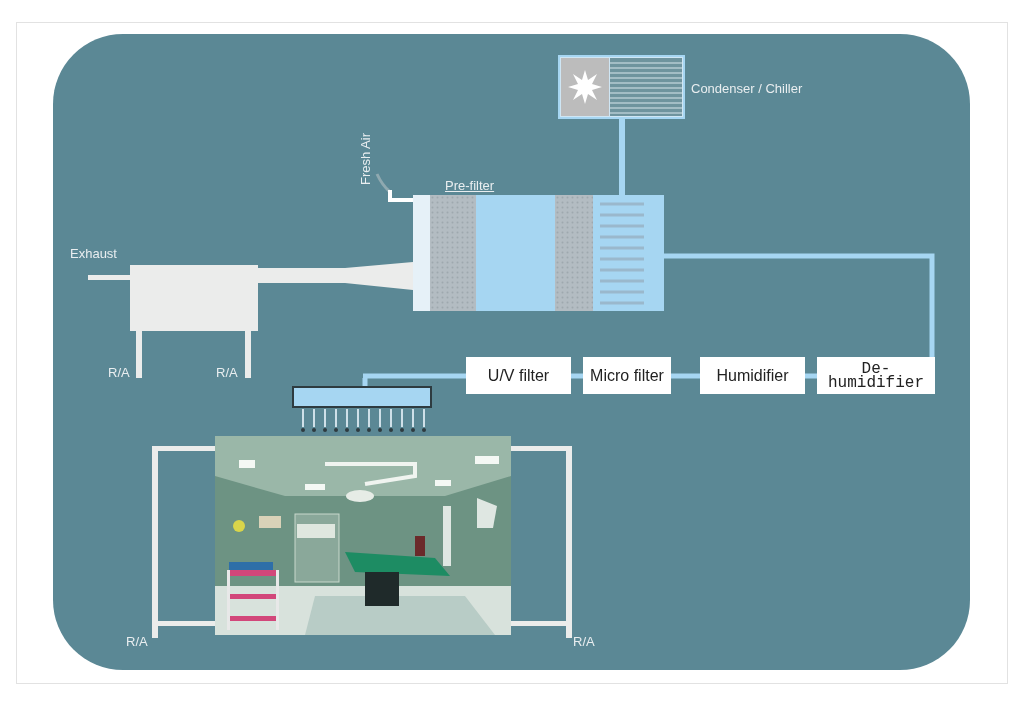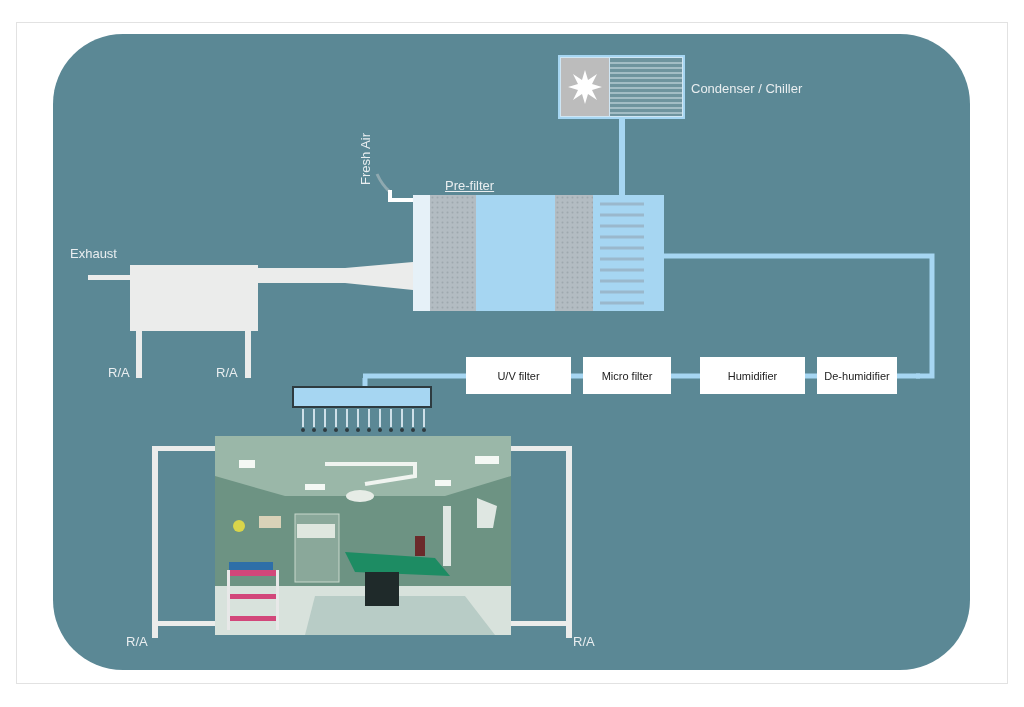--- a/index.html
+++ b/index.html
@@ -1,21 +1,21 @@
 <!DOCTYPE html>
 <html><head>
 <meta charset="utf-8">
 <style>
   html, body { margin: 0; padding: 0; background: #ffffff; }
   body { width: 1024px; height: 707px; position: relative; overflow: hidden; font-family: "Liberation Sans", sans-serif; }
   .frame { position: absolute; left: 16px; top: 22px; width: 990px; height: 660px; border: 1px solid #e2e2e2; background: #fff; }
   .panel { position: absolute; left: 53px; top: 34px; width: 917px; height: 636px; background: #5b8895; border-radius: 70px; }
   svg.diagram { position: absolute; left: 0; top: 0; }
   .lbl { position: absolute; color: #e9eef0; font-size: 13px; white-space: nowrap; }
-  .box { position: absolute; background: #ffffff; color: #222; font-size: 11px; display: flex; align-items: center; justify-content: center; text-align: right; line-height: 14px; }
+  .box { position: absolute; background: #ffffff; color: #222; font-size: 16px; display: flex; align-items: center; justify-content: center; text-align: right; line-height: 14px; }
   .or { position: absolute; left: 215px; top: 436px; width: 296px; height: 199px; overflow: hidden; background: #6f9585; }
 </style>
 </head>
 <body>
 
 <div class="frame"></div>
 <div class="panel"></div>
 
 <svg class="diagram" width="1024" height="707">
   <defs>
@@ -160,16 +160,16 @@
 <div class="lbl" style="left:445px; top:178px;text-decoration:underline;">Pre-filter</div>
 <div class="lbl" style="left:70px; top:246px;">Exhaust</div>
 <div class="lbl" style="left:108px; top:365px;">R/A</div>
 <div class="lbl" style="left:216px; top:365px;">R/A</div>
 <div class="lbl" style="left:126px; top:634px;">R/A</div>
 <div class="lbl" style="left:573px; top:634px;">R/A</div>
 
 <div class="box" style="left:466px; top:357px; width:105px; height:37px;">U/V filter</div>
 <div class="box" style="left:583px; top:357px; width:88px; height:37px;">Micro filter</div>
 <div class="box" style="left:700px; top:357px; width:105px; height:37px;">Humidifier</div>
-<div class="box" style="left:817px; top:357px; width:80px; height:37px; flex-direction:row;">
+<div class="box" style="left:817px; top:357px; width:118px; height:37px; flex-direction:column;font-family:Liberation Mono, monospace;">
   <span>De-</span>
   <span>humidifier</span>
 </div>
 
 </body></html>

